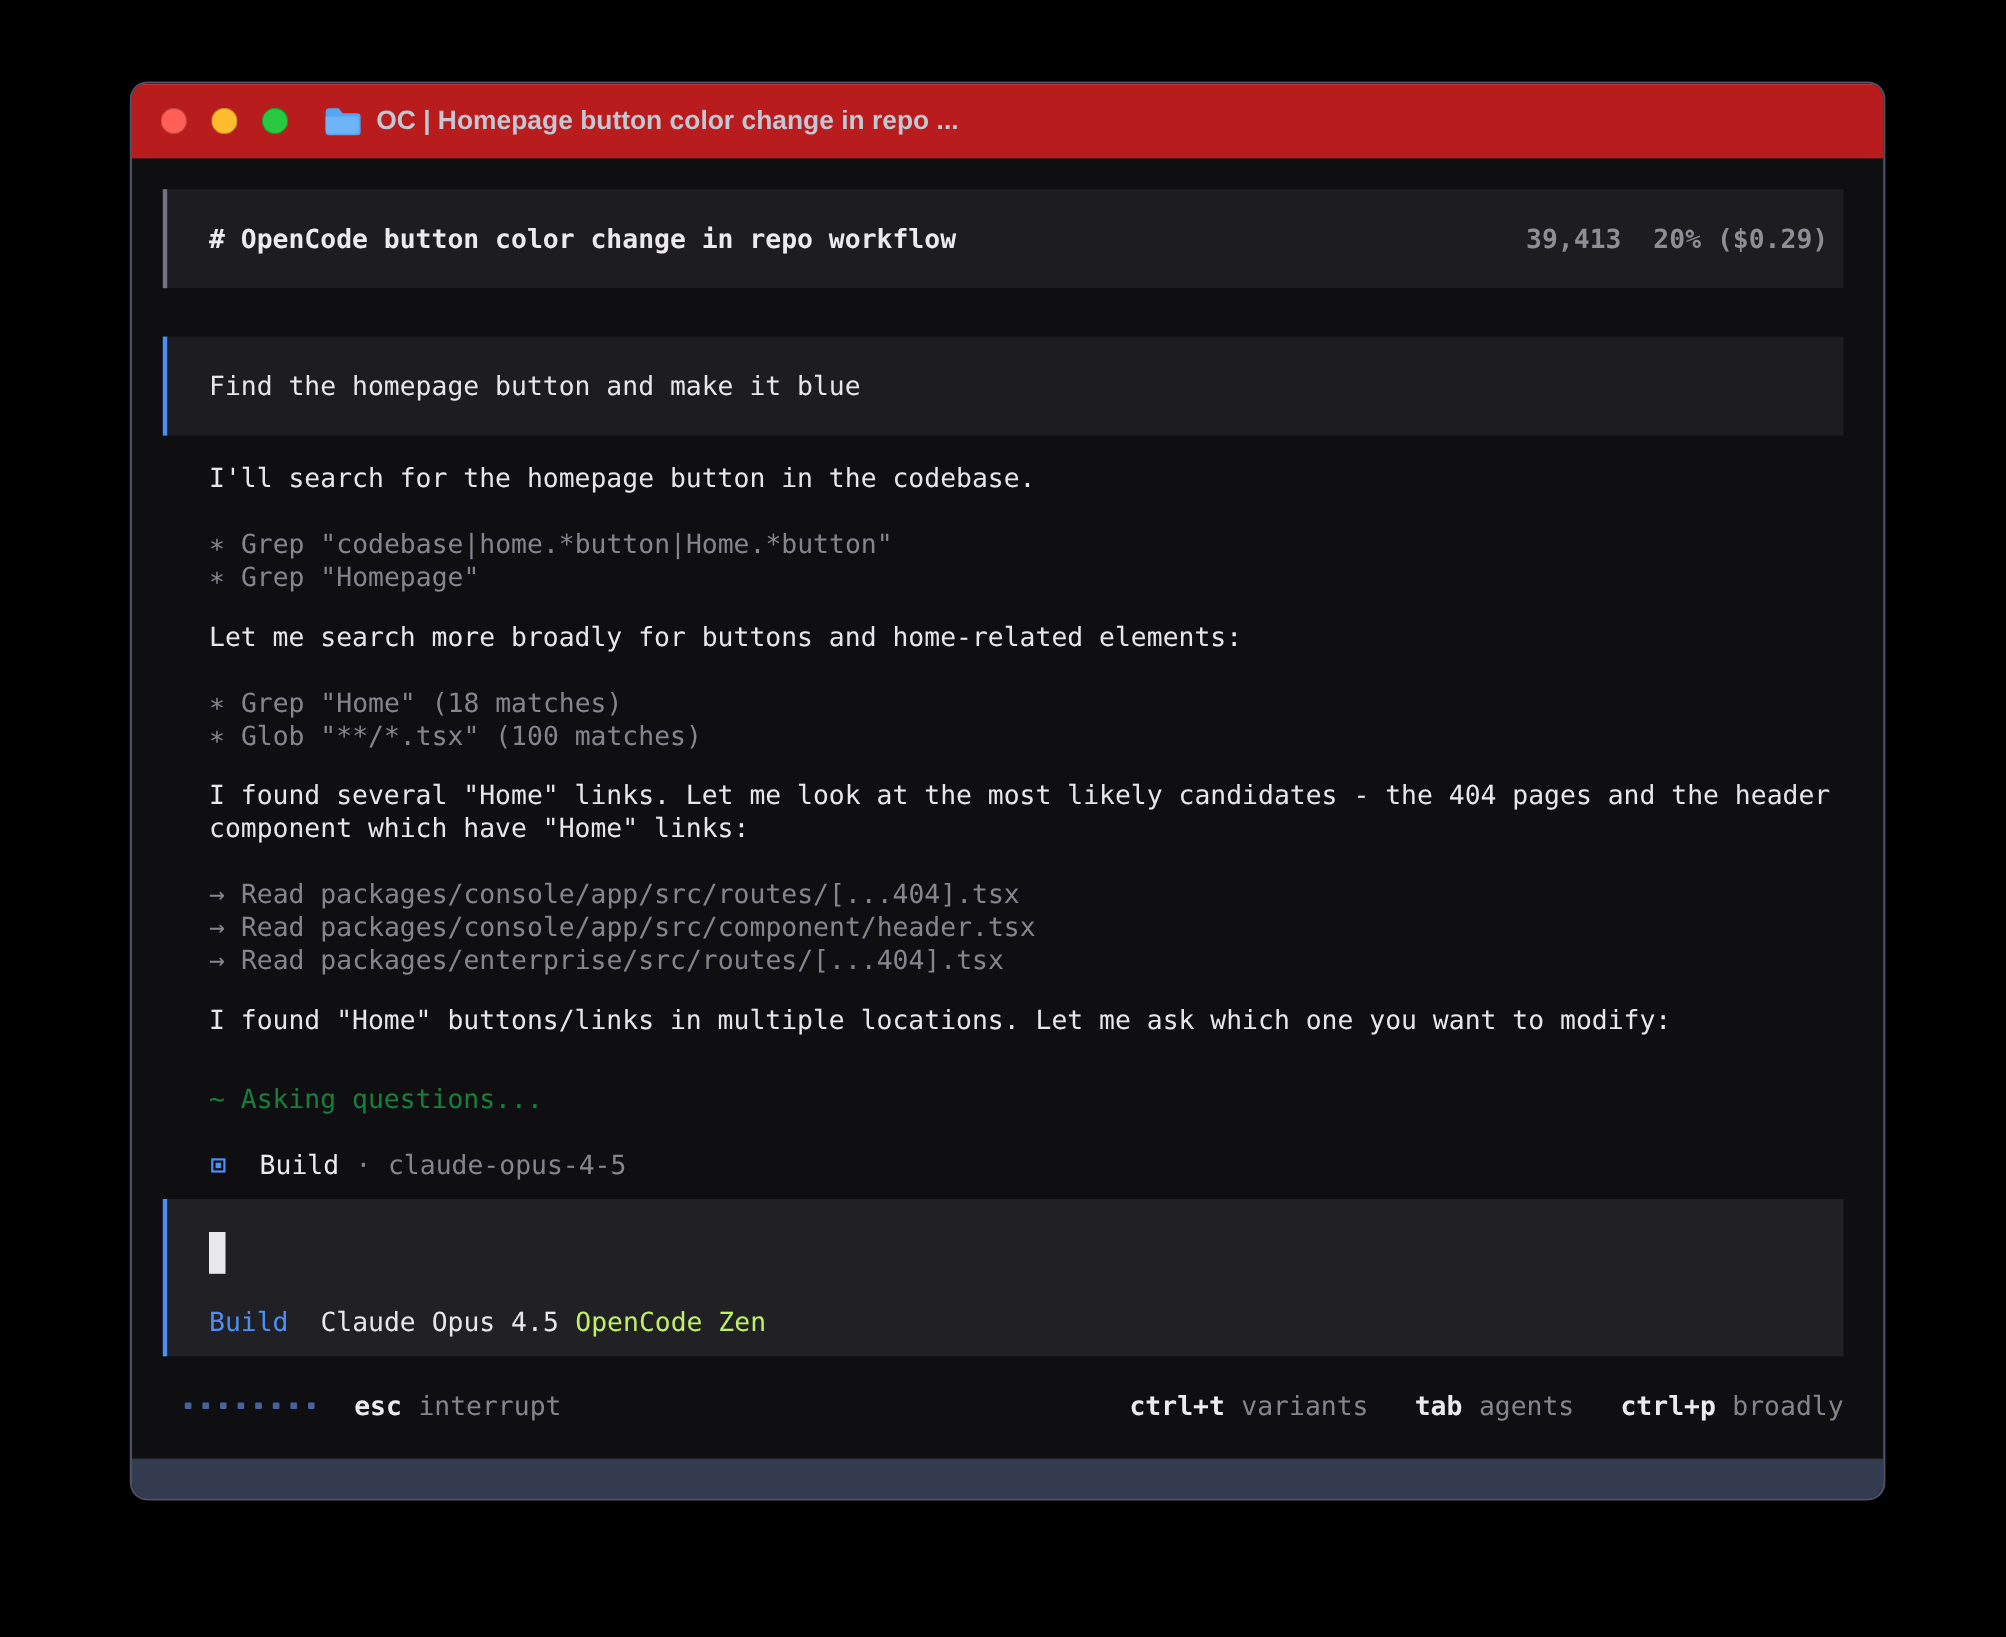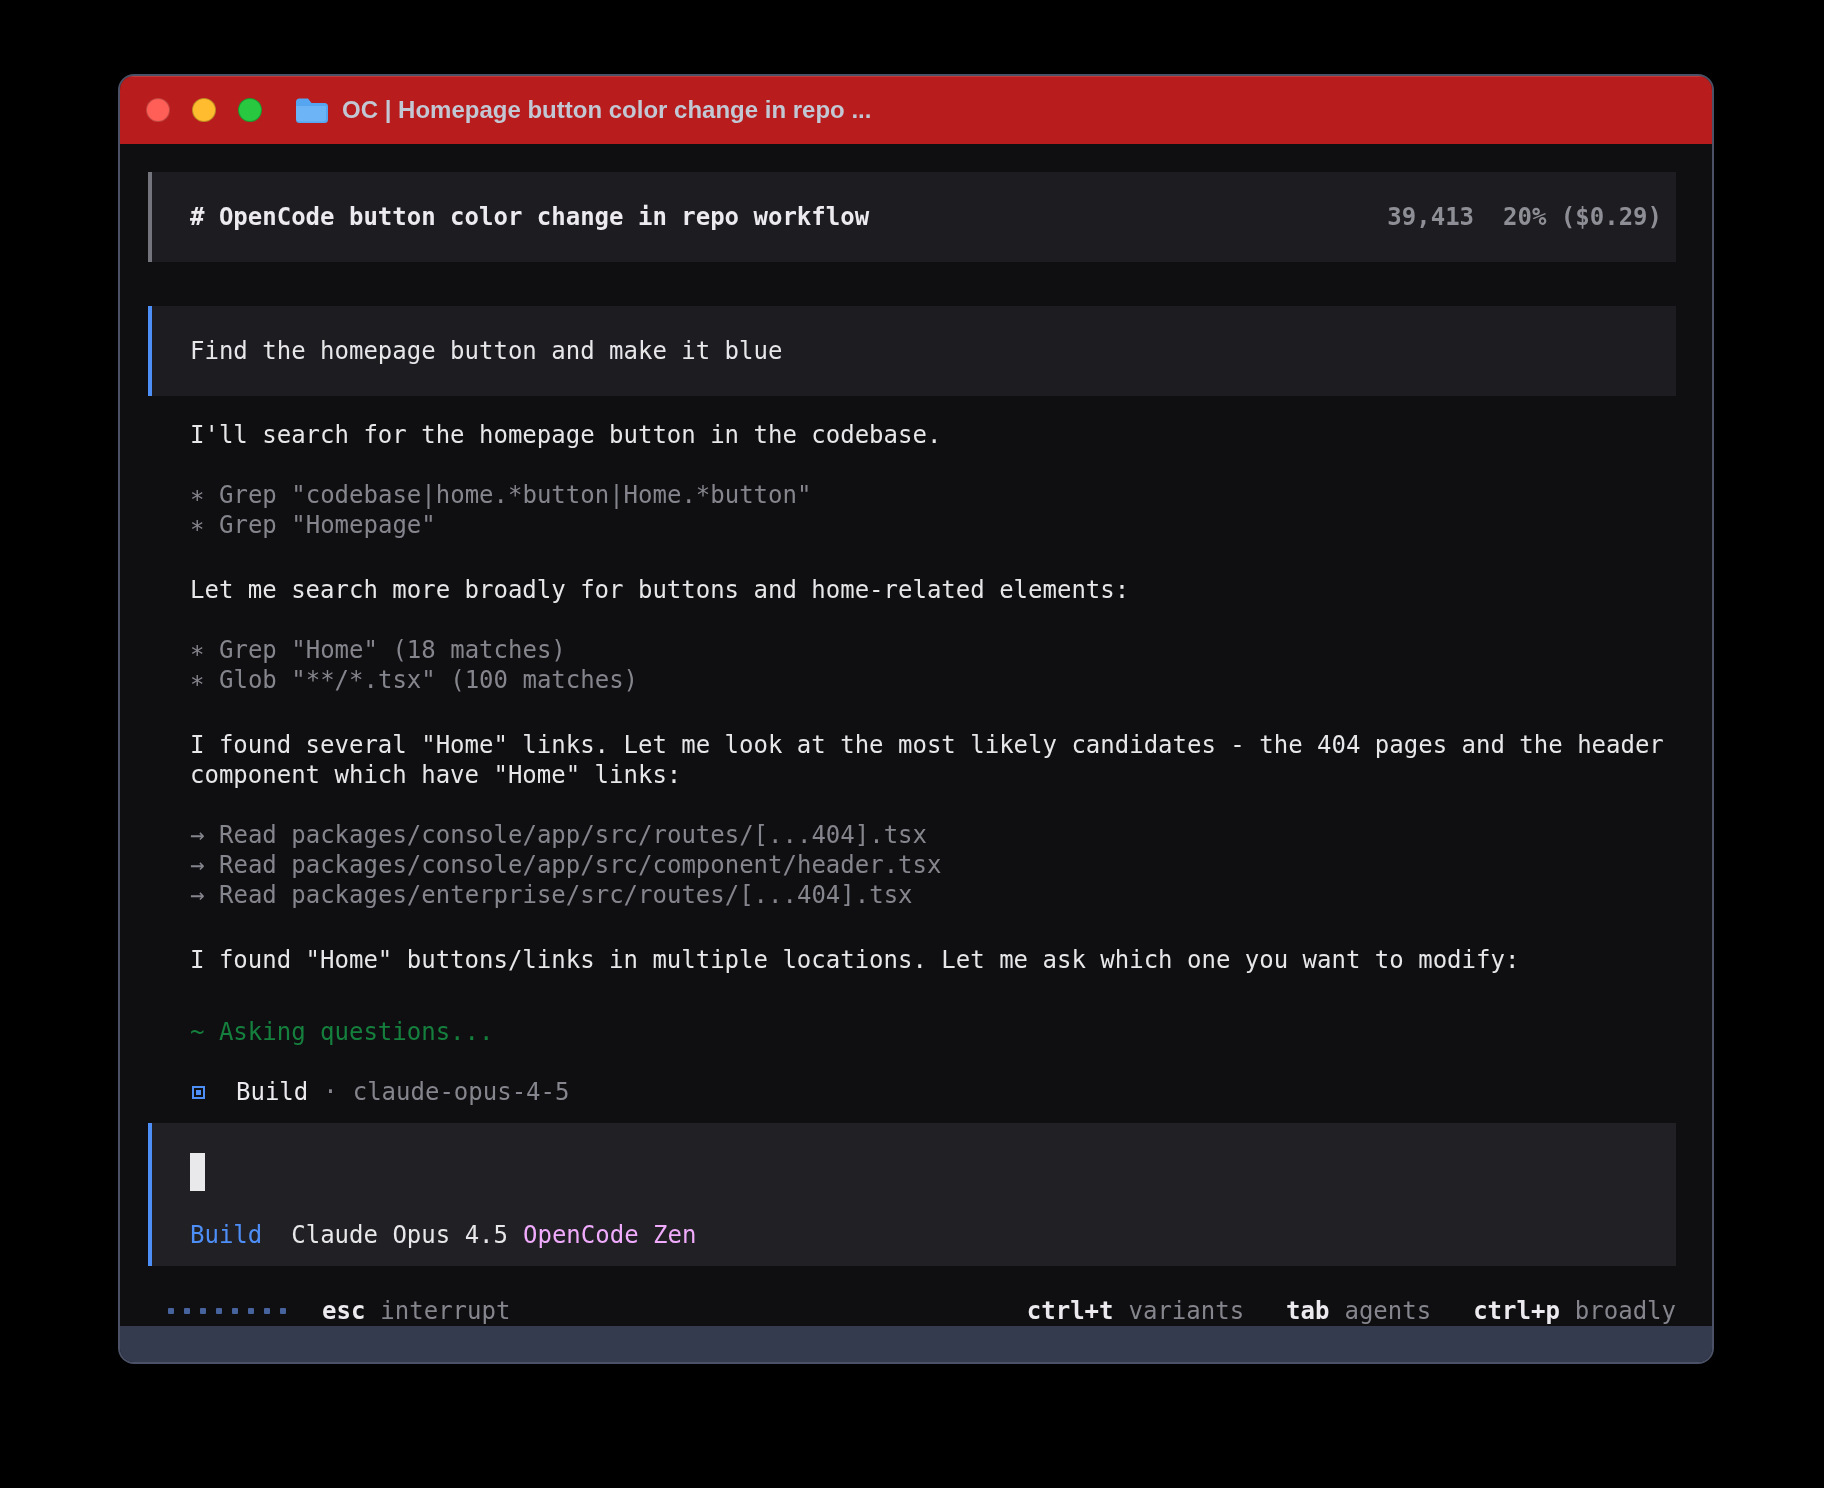--- a/index.html
+++ b/index.html
@@ -54,21 +54,21 @@
     white-space:nowrap;
   }
   .session-header .h-title { font-weight:700; color:#eceaee; }
   .session-header .h-stats { color:#8e8e96; display:flex; gap:29px;font-weight:bold; }
   .user-block {
     border-left-color:#4e8ef7;
     margin-top:44px;
     color:#e7e7ea;
   }
   .msg { margin-left:42px; white-space:pre-wrap; }
-  .msg.text { color:#e7e7ea; margin-top:35px; }
+  .msg.text { color:#e7e7ea; margin-top:24px; }
   .msg.first { margin-top:24px; }
   .tool-group { margin-left:42px; margin-top:30px; color:#85858d; }
   .tool-line { display:flex; }
   .tool-line .bullet { width:29px; flex:none; }
   .status-line { margin-left:42px; margin-top:42px; color:#15803d; }
   .agent-line {
     margin-left:44px; margin-top:30px;
     display:flex; align-items:center;
   }
   .agent-glyph {
@@ -90,21 +90,21 @@
     border-left-color:#4e8ef7;
     padding:30px 14px 16px 38px;
     height:143px;
     display:flex; flex-direction:column; justify-content:space-between;
     cursor:text;
   }
   .cursor-block { width:15px; height:38px; background:#e9e9ec; }
   .model-line { display:flex; white-space:nowrap; }
   .mode   { color:#4e8ef7; }
   .model  { color:#e7e7ea; margin-left:29px; }
-  .provider { color:#f0abfc; margin-left:15px; }
+  .provider { color:#bef264; margin-left:15px; }
   
   .footer {
     margin-top:30px;
     display:flex; justify-content:space-between; align-items:center;
     padding:0 0 0 20px;
     white-space:nowrap;
   }
   .footer-left { display:flex; align-items:center; }
   .spinner { display:flex; gap:10px; align-items:center; margin-right:36px; }
   .spinner .dot { width:6px; height:6px; background:#47639e; border-radius:1px; }

